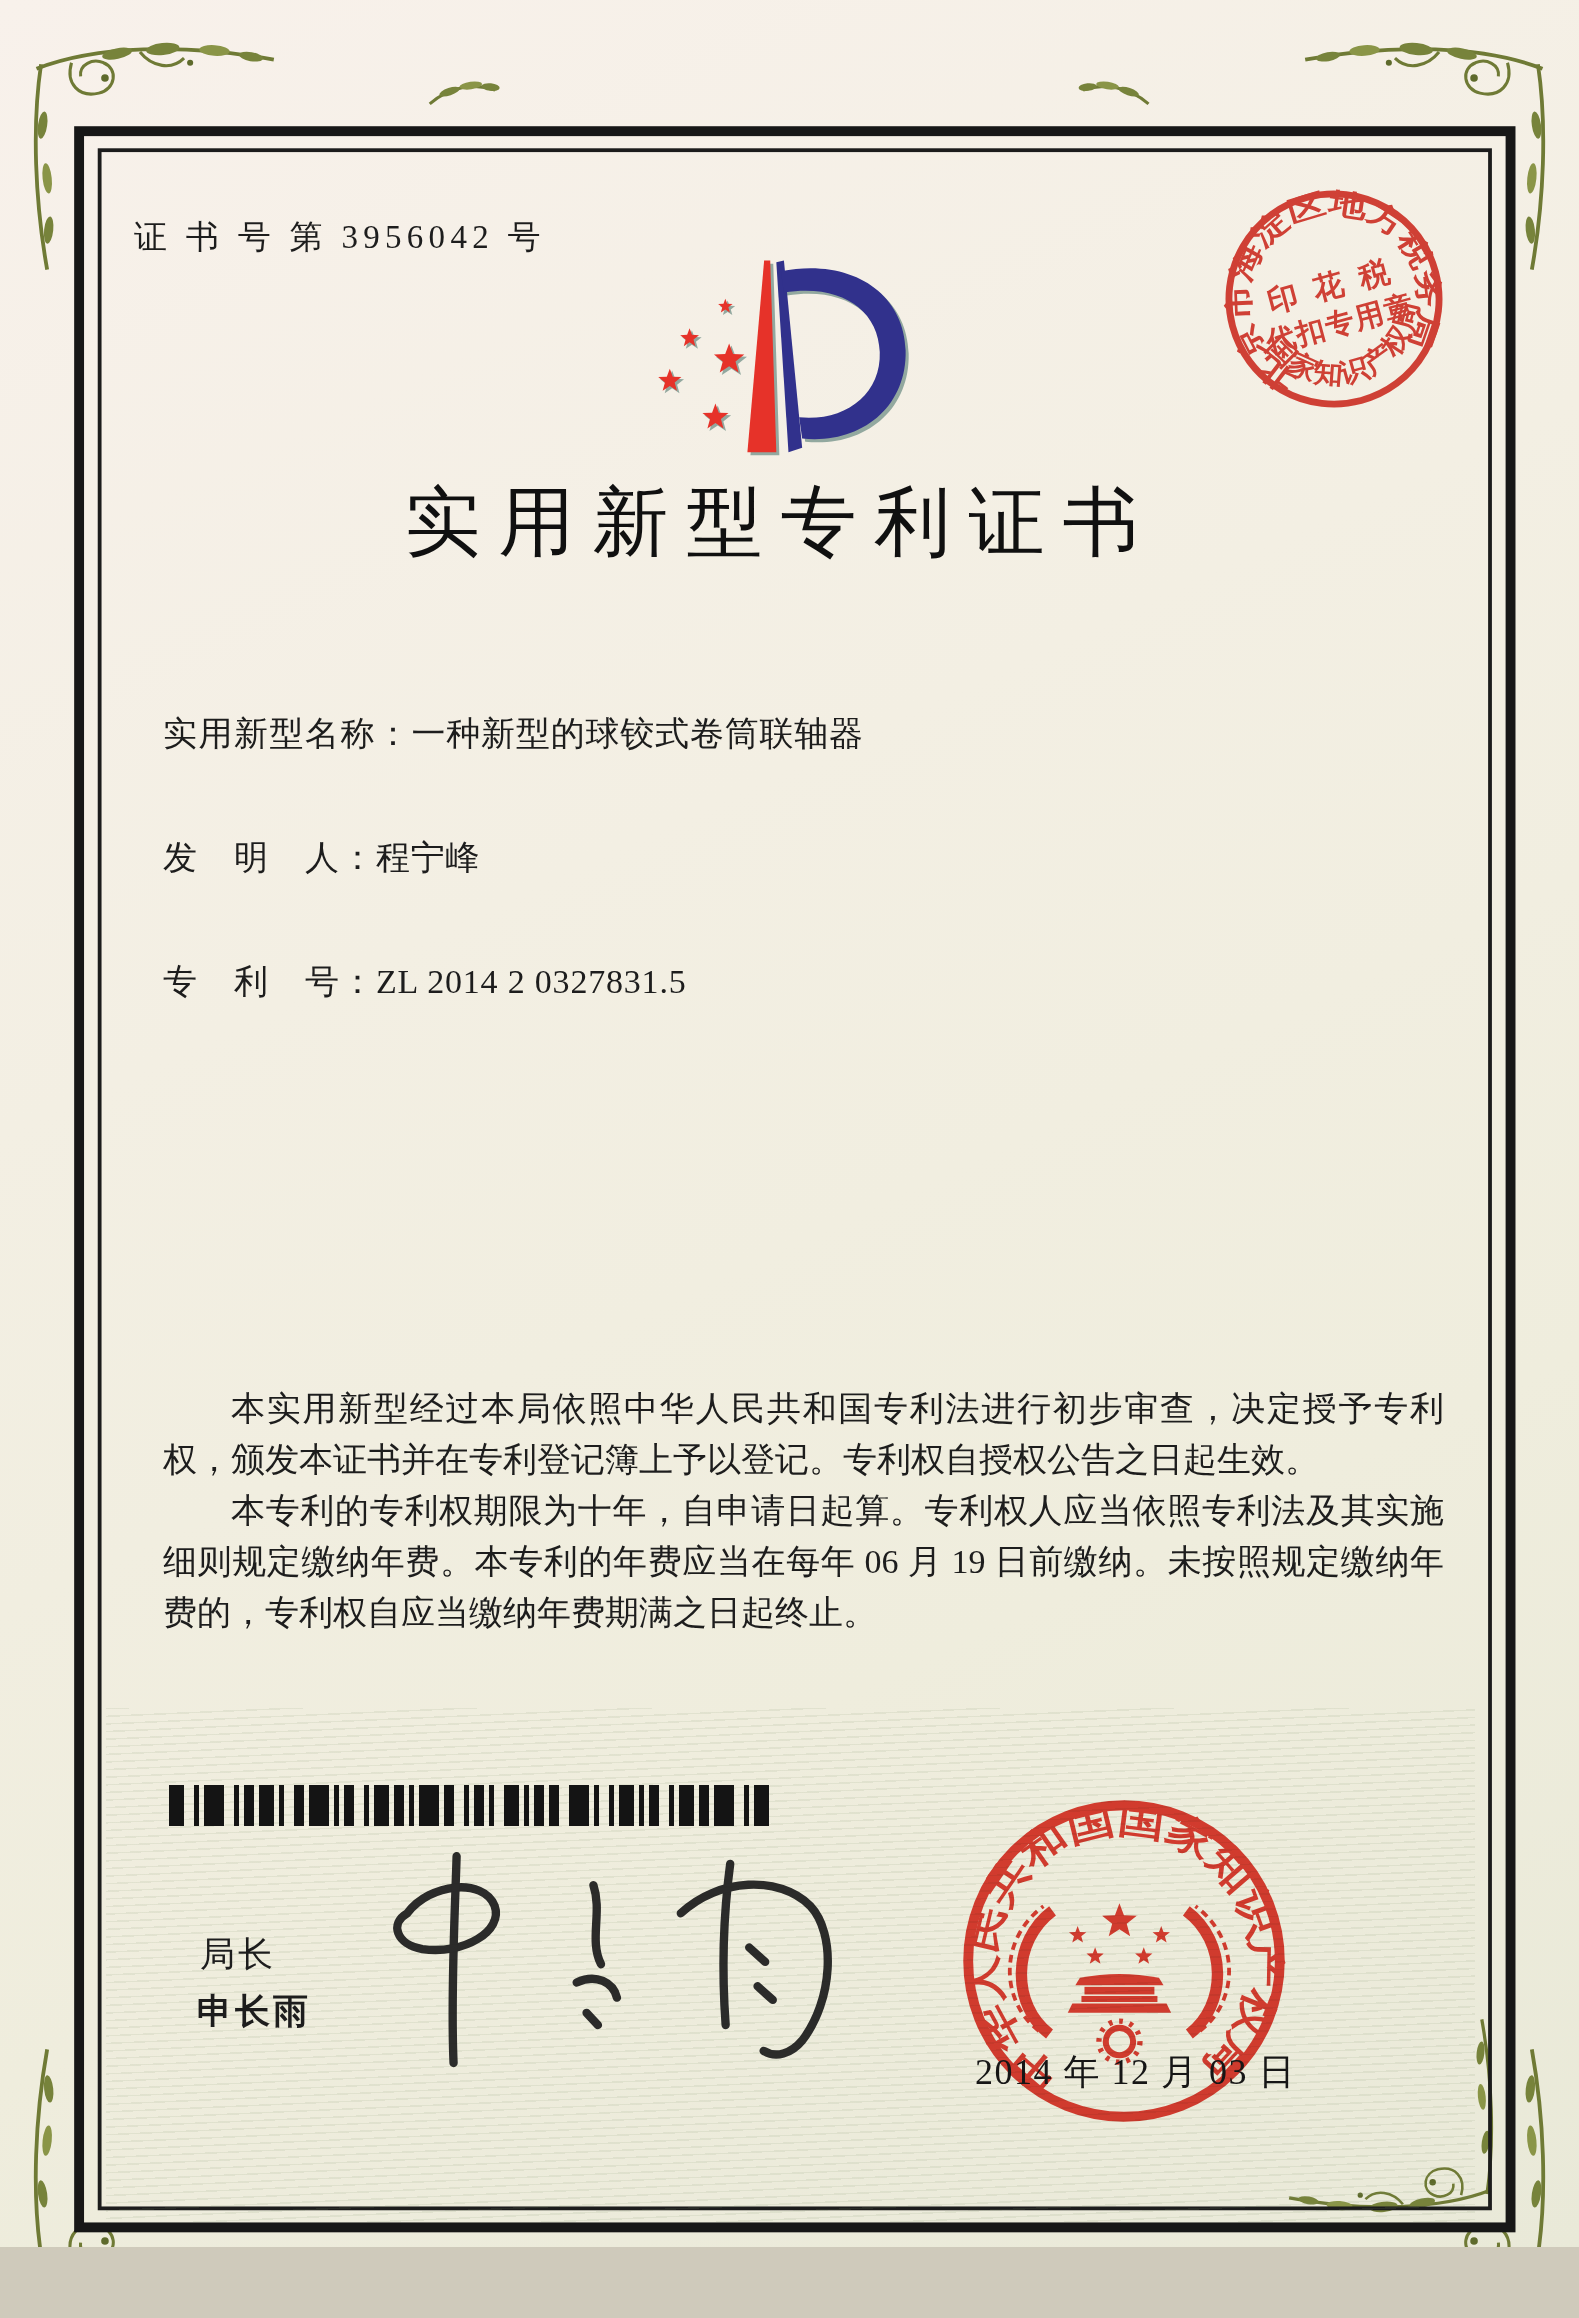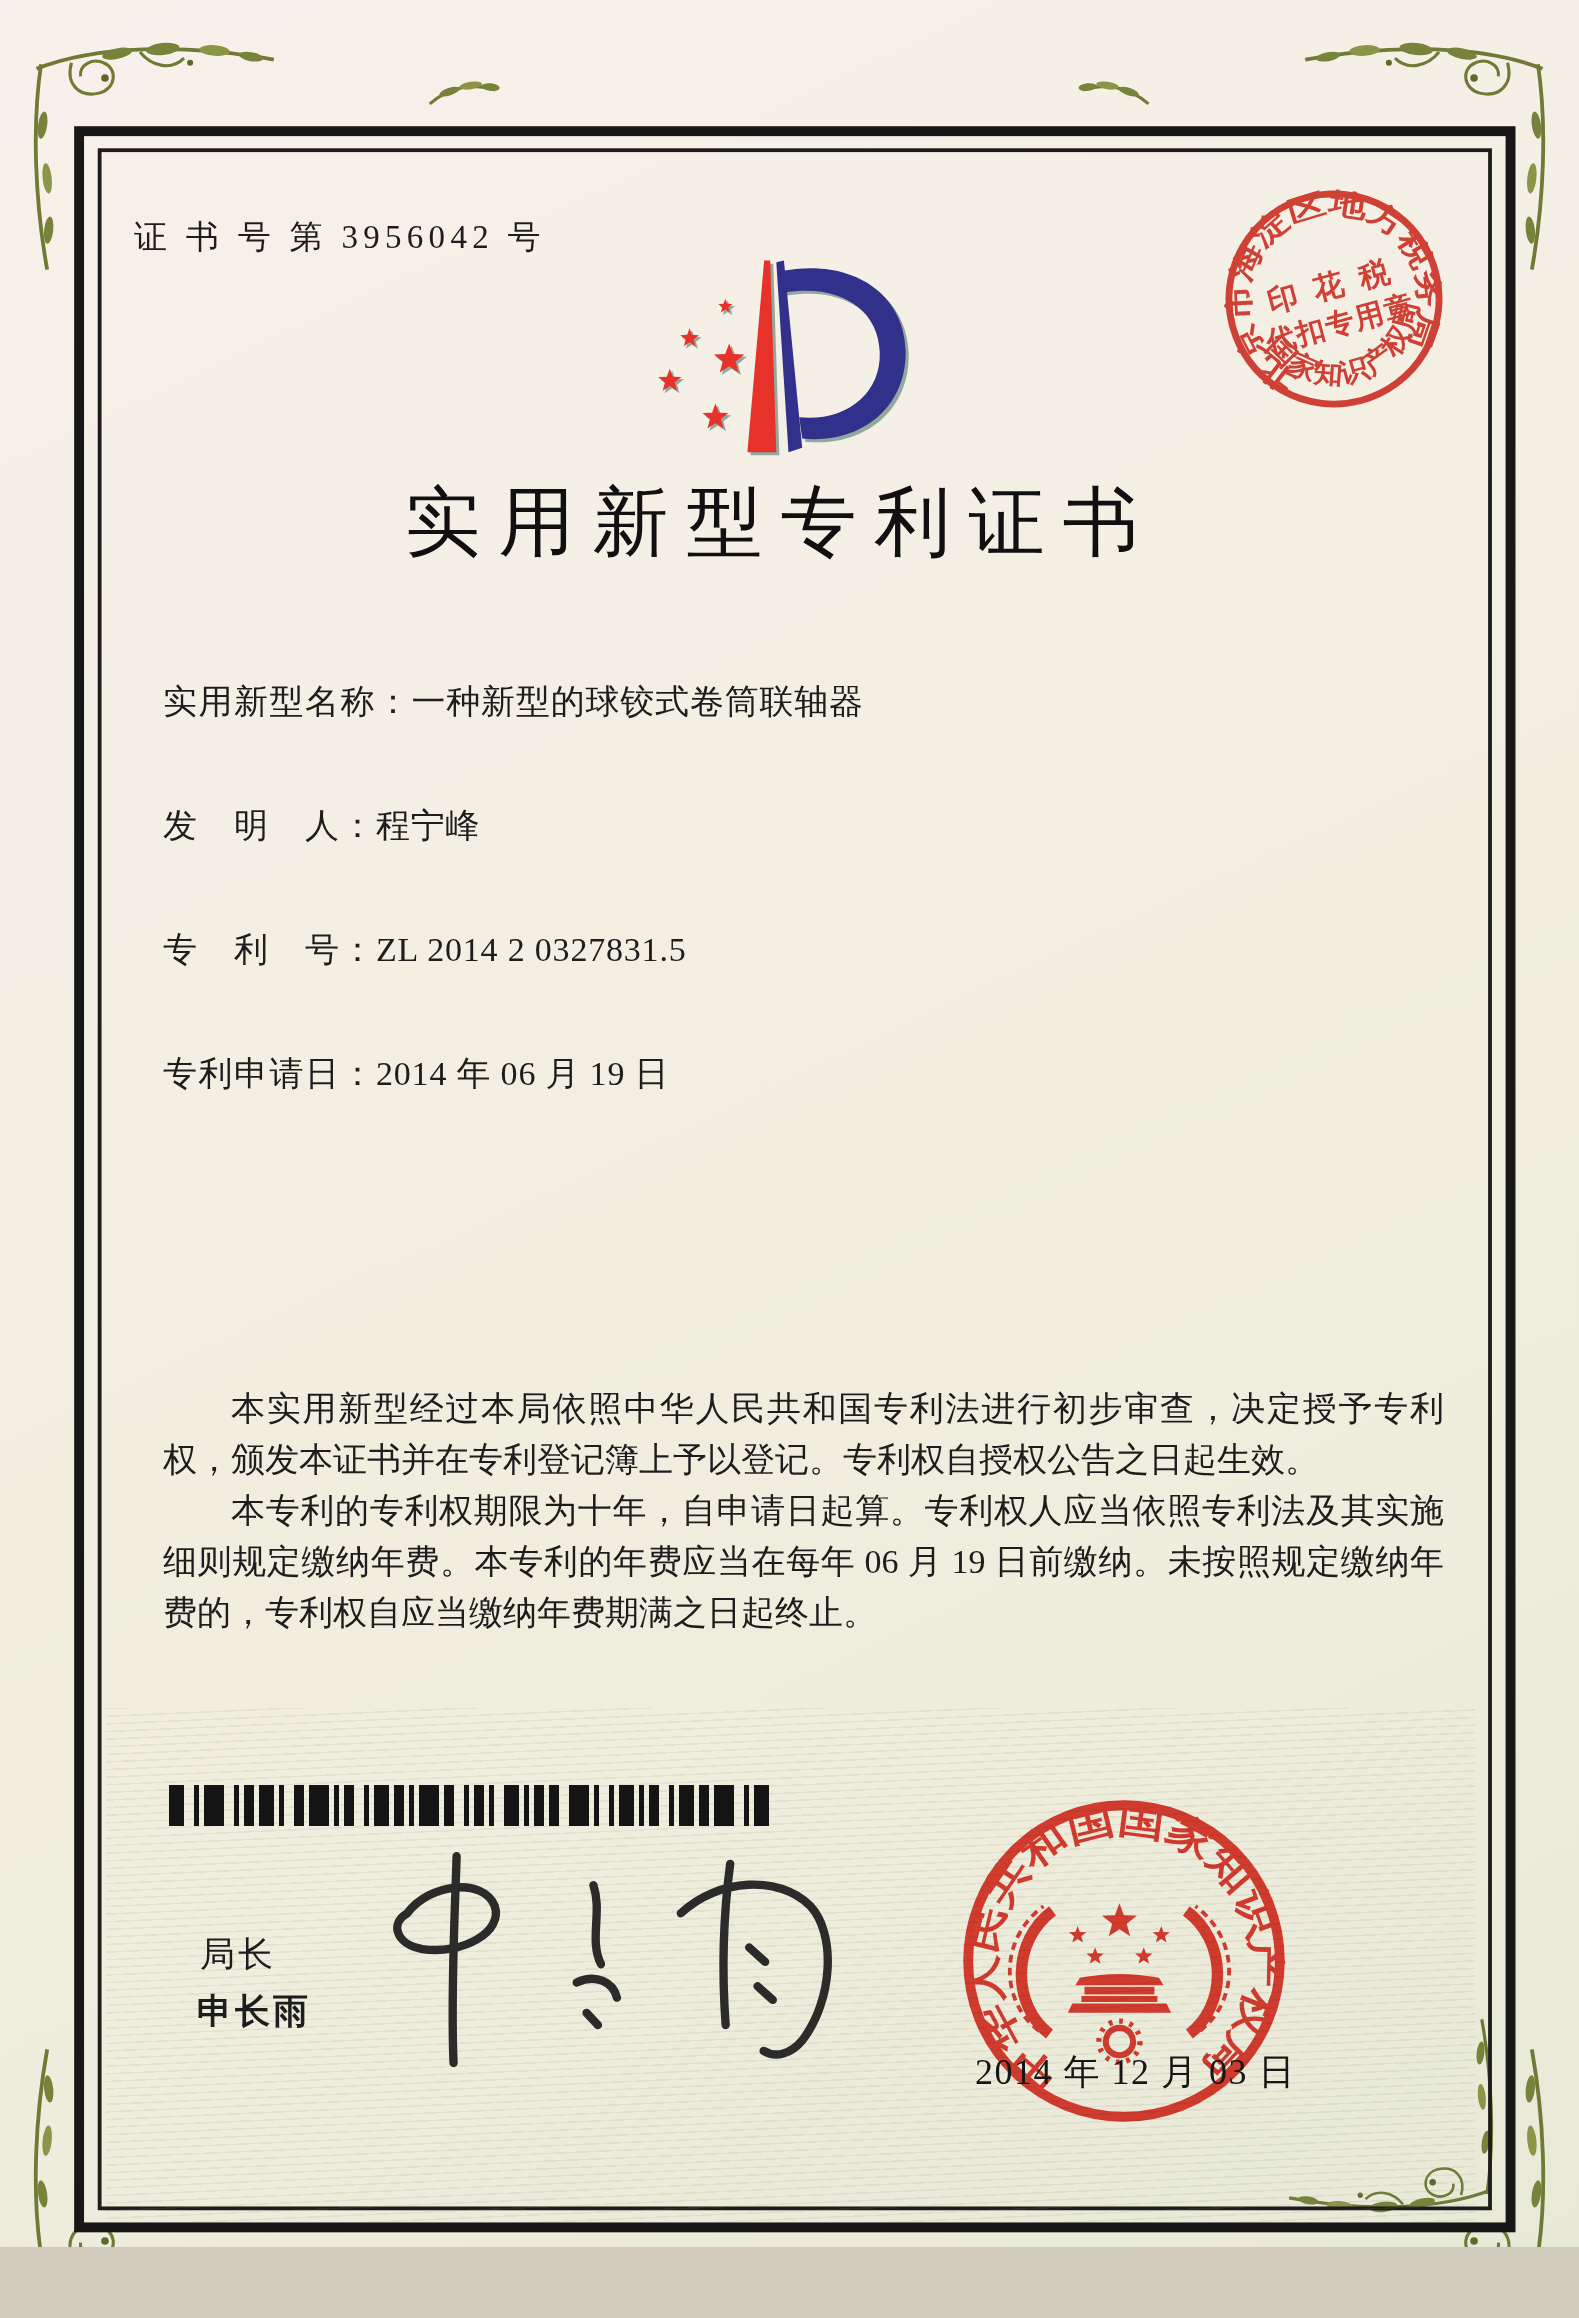--- a/index.html
+++ b/index.html
@@ -17,21 +17,21 @@
     left:106px;top:1708px;width:1369px;height:514px;
     background:repeating-linear-gradient(177.5deg,rgba(128,148,108,.14) 0 1.5px,rgba(0,0,0,0) 1.5px 7.6px);
     opacity:.9;
   }
   .cert-no{left:134px;top:215px;font-size:33px;letter-spacing:5.3px;}
   .title{
     left:0;width:100%;top:472px;text-align:center;
     font-size:76px;font-weight:normal;letter-spacing:18px;
     padding-right:18px;box-sizing:border-box;color:#101010;
   }
-  .field{left:163px;font-size:34px;letter-spacing:0.8px;white-space:nowrap;}
+  .field{left:163px;font-size:34px;letter-spacing:0.8px;white-space:nowrap;margin-top:32px;}
   .field .lab{letter-spacing:1.5px;}
   .body-text{
     left:163px;top:1383px;width:1281px;
     font-size:34px;line-height:51px;text-align:justify;
   }
   .body-text p{margin:0;text-indent:2em;}
   .director-label{left:200px;top:1931px;font-size:35px;font-weight:400;
     font-family:"Liberation Sans","DejaVu Sans",sans-serif;letter-spacing:3px;}
   .director-name{left:197px;top:1988px;font-size:35px;font-weight:600;
     font-family:"Liberation Sans","DejaVu Sans",sans-serif;letter-spacing:3px;}
@@ -133,23 +133,20 @@
 
   <div class="abs field" style="top:679px;">
     <span class="lab">实用新型名称：</span><span>一种新型的球铰式卷筒联轴器</span>
   </div>
   <div class="abs field" style="top:803px;">
     <span class="lab">发　明　人：</span><span>程宁峰</span>
   </div>
   <div class="abs field" style="top:927px;">
     <span class="lab">专　利　号：</span><span>ZL 2014 2 0327831.5</span>
   </div>
-  <div class="abs field" style="top:1051px;">
-    <span class="lab">专利申请日：</span><span>2014 年 06 月 19 日</span>
-  </div>
 
   <div class="abs body-text">
     <p>本实用新型经过本局依照中华人民共和国专利法进行初步审查，决定授予专利权，颁发本证书并在专利登记簿上予以登记。专利权自授权公告之日起生效。</p>
     <p>本专利的专利权期限为十年，自申请日起算。专利权人应当依照专利法及其实施细则规定缴纳年费。本专利的年费应当在每年 06 月 19 日前缴纳。未按照规定缴纳年费的，专利权自应当缴纳年费期满之日起终止。</p>
   </div>
 
   <div class="abs barcode">
       <span style="width: 15px; background: rgb(20, 20, 20);"></span>
       <span style="width: 10px;"></span>
       <span style="width: 5px; background: rgb(20, 20, 20);"></span>

